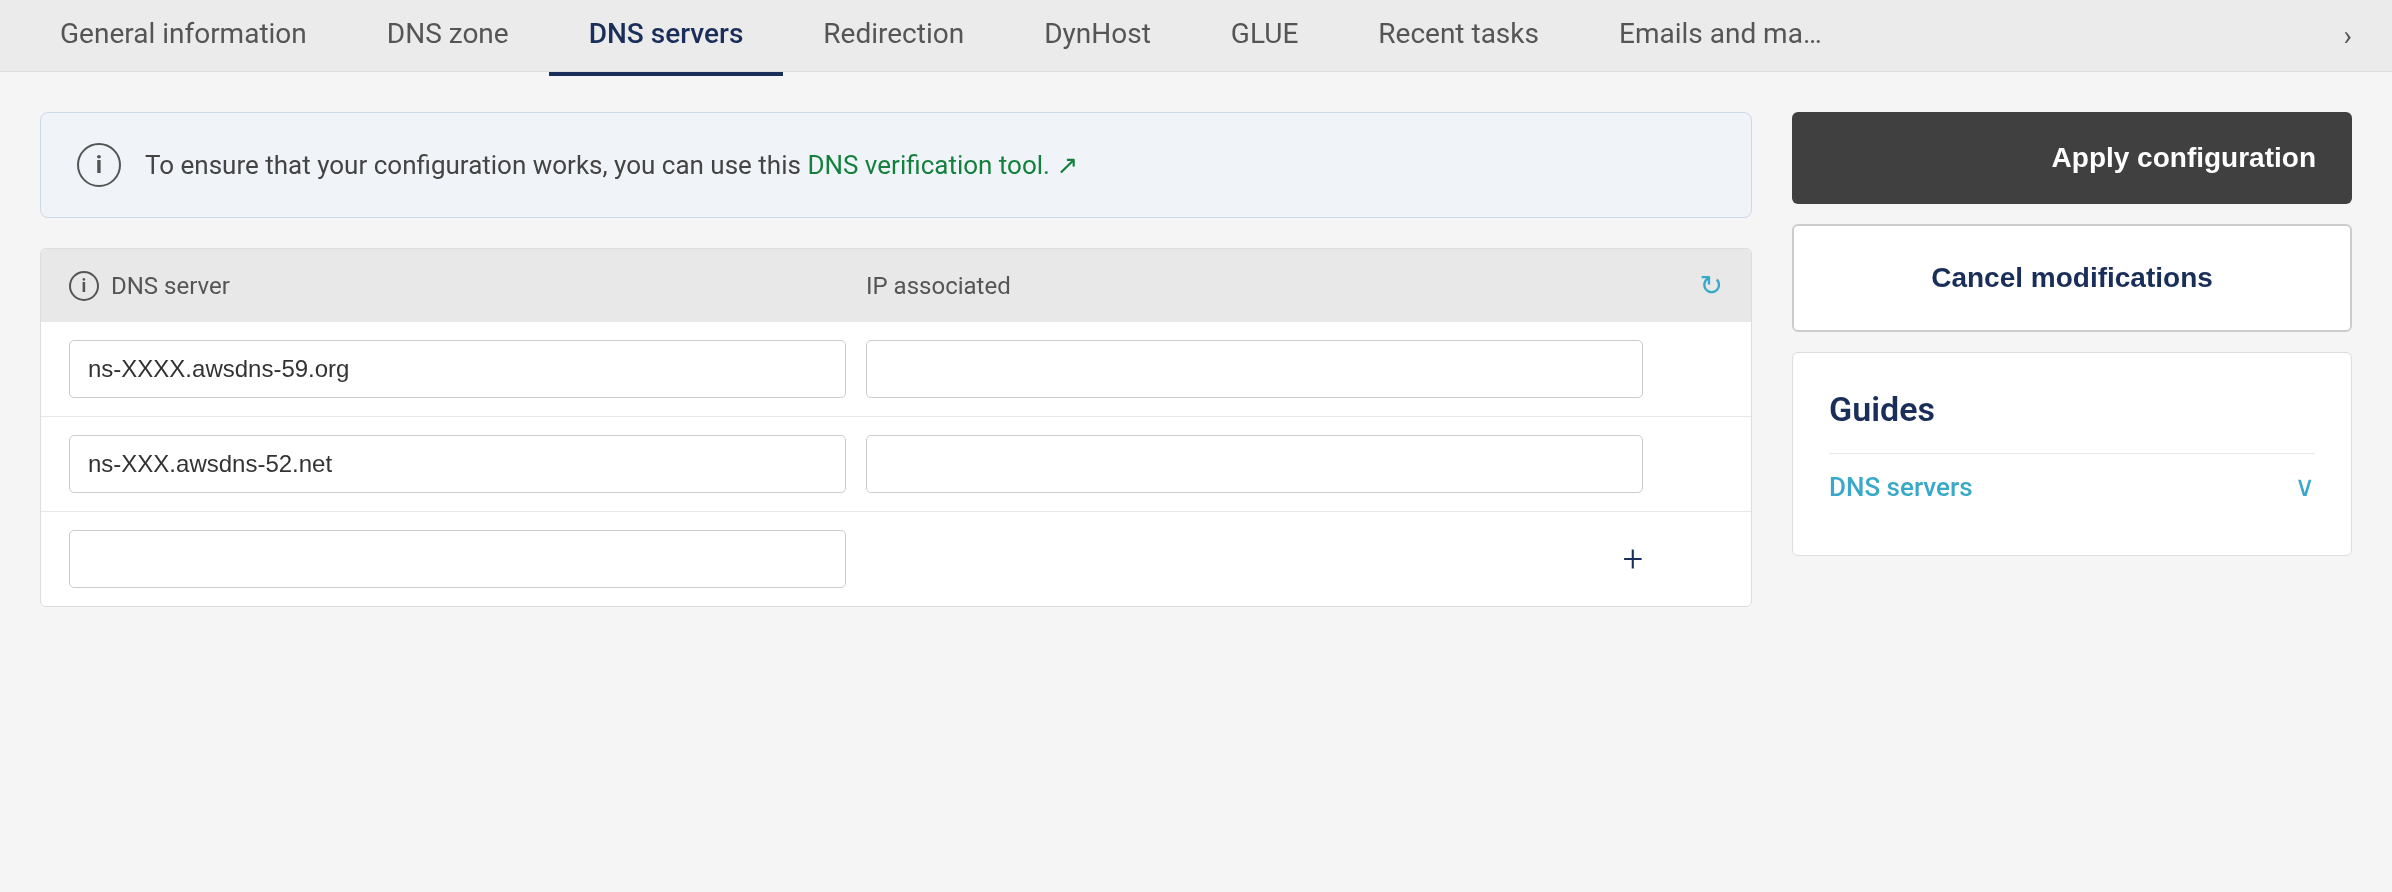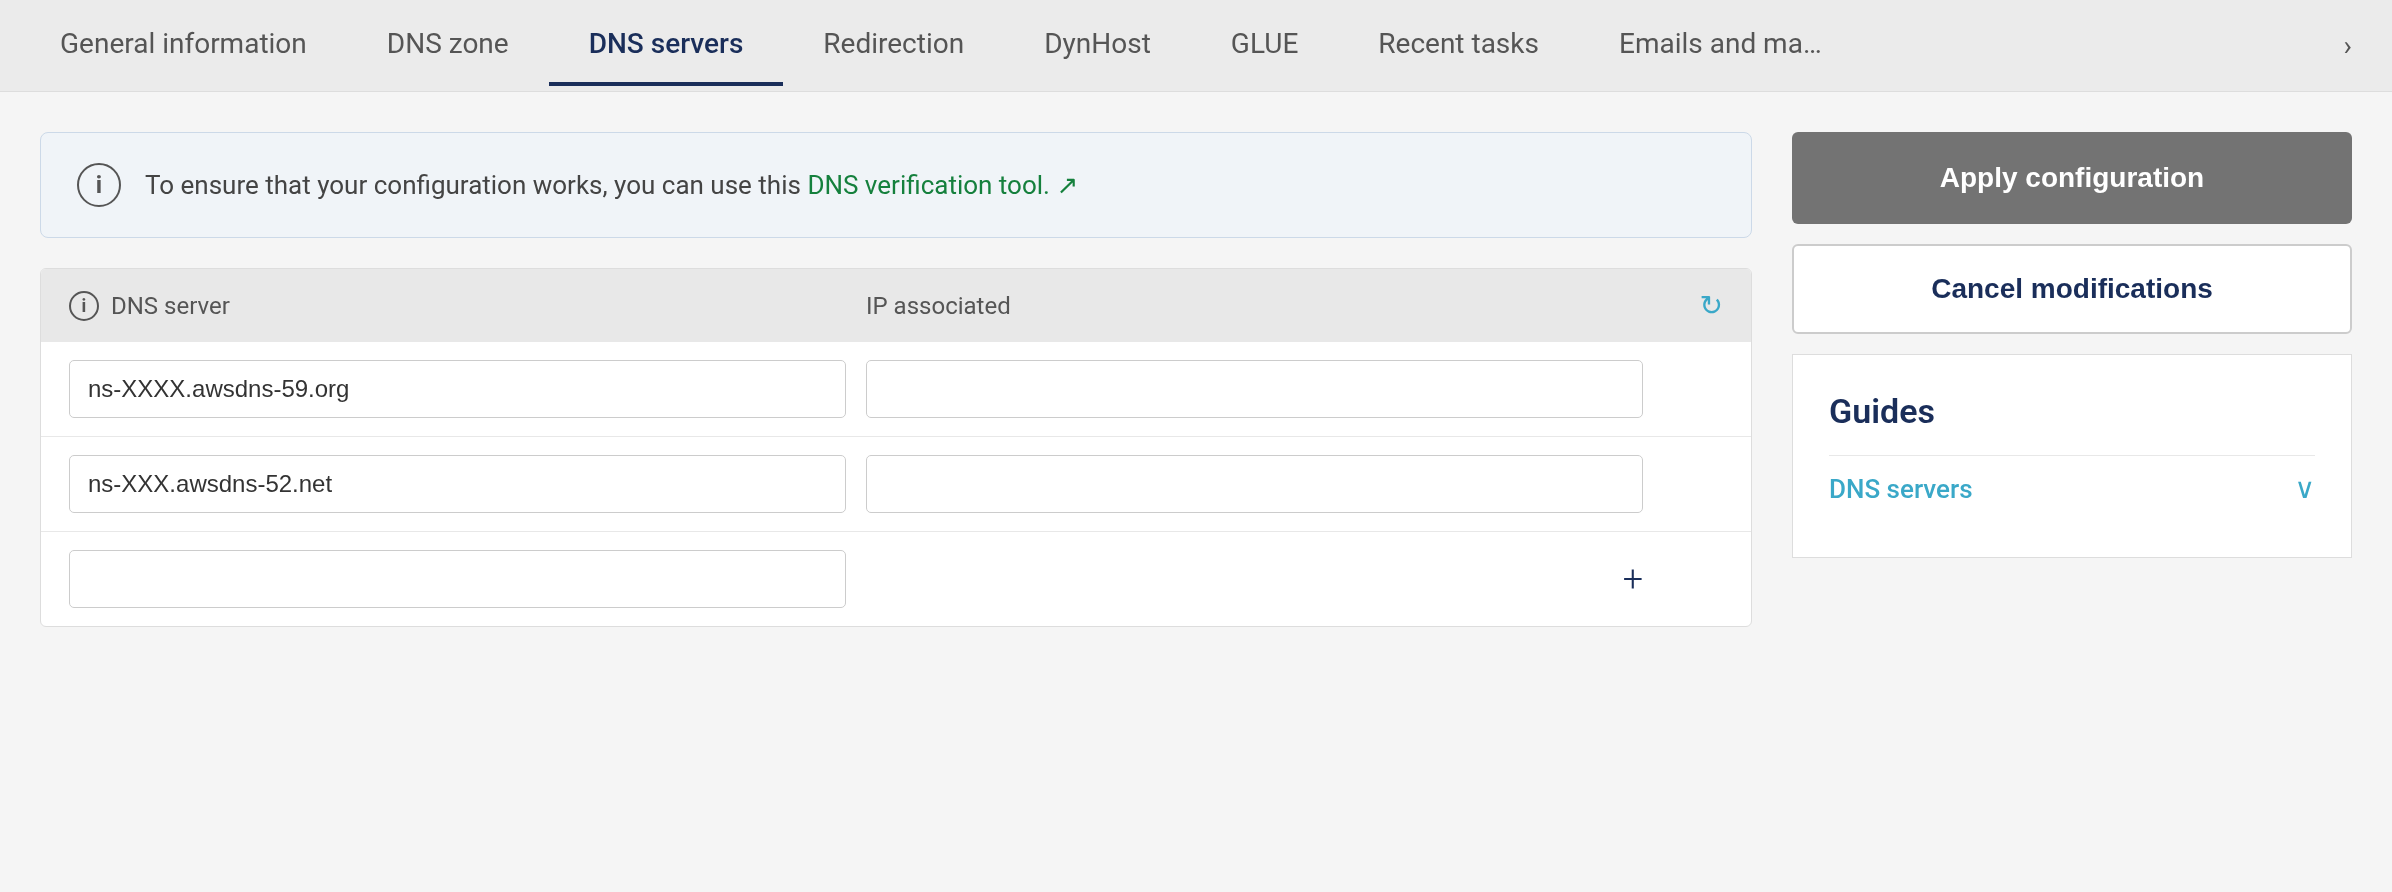--- a/index.html
+++ b/index.html
@@ -17,21 +17,21 @@
       overflow: hidden;
     }
 
     
     .tab-nav {
       display: flex;
       align-items: center;
       background: #ebebeb;
       border-bottom: 1px solid #ddd;
       padding: 0 20px;
-      height: 92px;
+      height: 72px;
     }
 
     .tab-item {
       padding: 0 40px;
       height: 80px;
       display: flex;
       align-items: center;
       font-size: 28px;
       color: #555;
       cursor: pointer;
@@ -185,50 +185,50 @@
     .add-icon {
       font-size: 36px;
       color: #1a2e5a;
       cursor: pointer;
       text-align: right;
       font-weight: 300;
     }
 
     
     .btn-apply {
-      background: #737373;
+      background: #404040;
       color: #fff;
       border: none;
       border-radius: 6px;
       padding: 30px 36px;
       font-size: 28px;
       font-weight: 700;
       cursor: pointer;
-      text-align: center;
+      text-align: right;
       width: 100%;
     }
 
     .btn-cancel {
       background: #fff;
       color: #1a2e5a;
       border: 2px solid #ccc;
       border-radius: 6px;
-      padding: 27px 36px;
+      padding: 36px 36px;
       font-size: 28px;
       font-weight: 700;
       cursor: pointer;
       text-align: center;
       width: 100%;
     }
 
     
     .guides-panel {
       background: #fff;
       border: 1px solid #ddd;
-      border-radius: 0;
+      border-radius: 6px;
       padding: 36px;
     }
 
     .guides-title {
       font-size: 34px;
       font-weight: 600;
       color: #1a2e5a;
       margin-bottom: 24px;
     }
 

